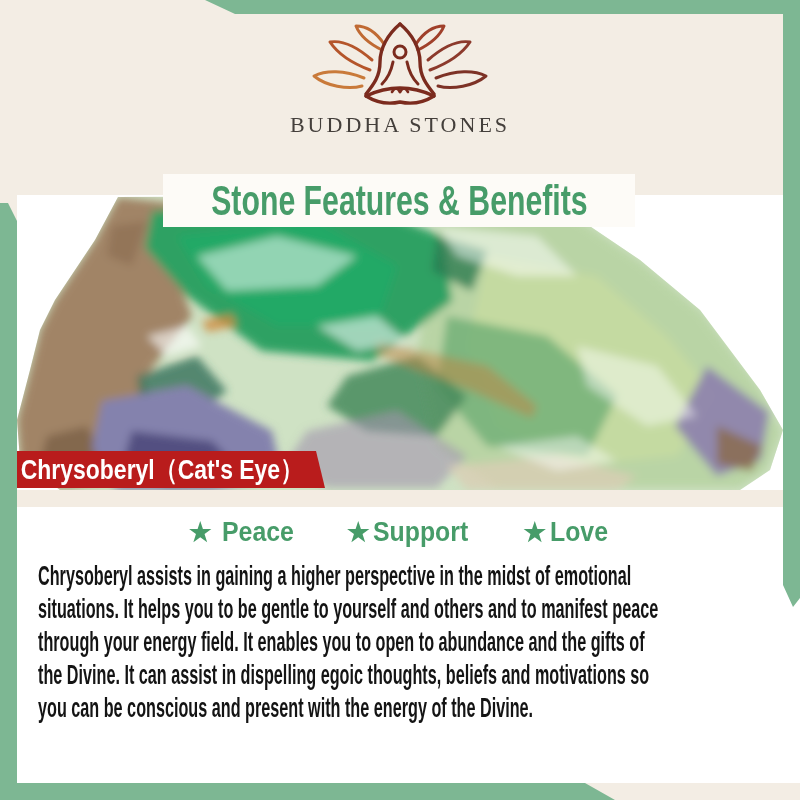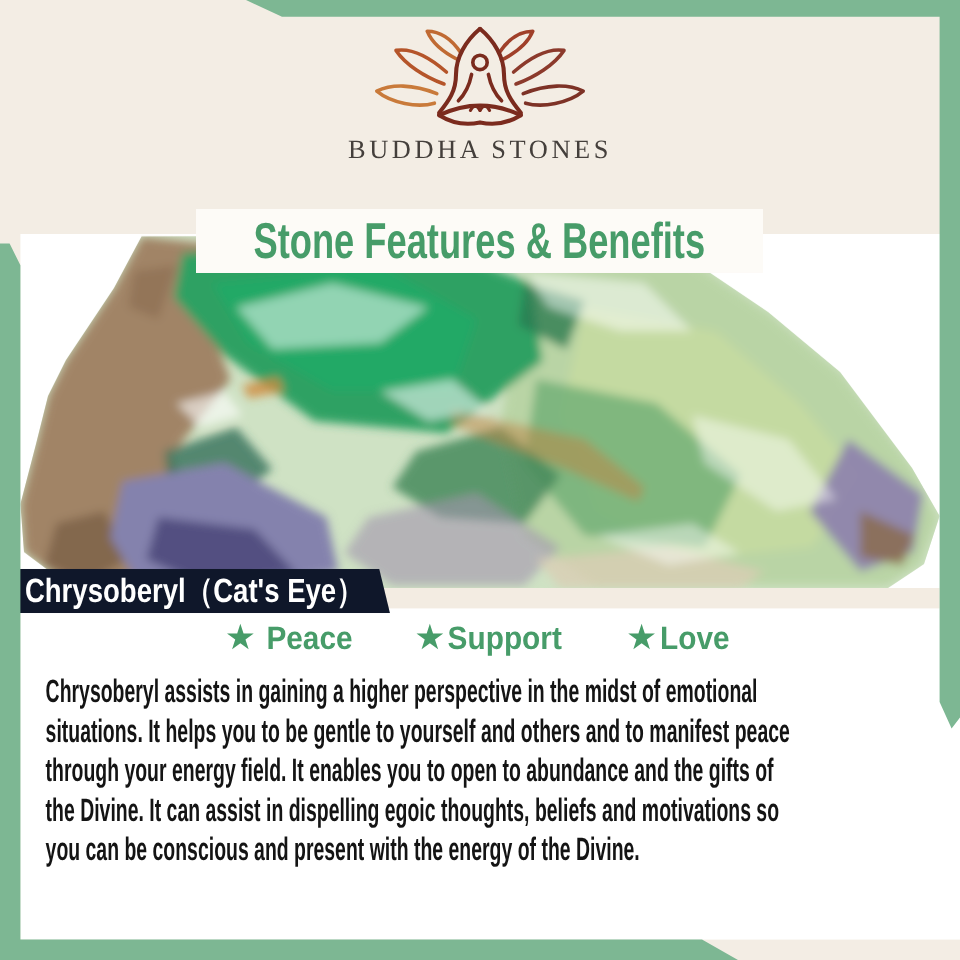--- a/index.html
+++ b/index.html
@@ -27,21 +27,21 @@
   .title-text{
     font-size:42px;font-weight:700;color:#479c69;white-space:nowrap;
     transform:scaleX(0.72);transform-origin:center;letter-spacing:0px;
   }
   
   .stone-svg{position:absolute;left:17px;top:196px;width:766px;height:294px;z-index:2;}
   
   .photo-divider{position:absolute;left:17px;top:490px;width:766px;height:17px;background:#f3ece2;z-index:3;}
   
   .stone-banner{
-    position:absolute;left:15px;top:474px;width:310px;height:37px;background:#0f172a;z-index:4;
+    position:absolute;left:15px;top:451px;width:310px;height:37px;background:#b91c1c;z-index:4;
     clip-path:polygon(0 0,301px 0,100% 100%,0 100%);
     display:flex;align-items:center;
   }
   .stone-banner-text{
     color:#ffffff;font-size:28px;font-weight:700;white-space:nowrap;padding-left:7px;
     transform:scaleX(0.82);transform-origin:left center;
   }
   
   .features{
     position:absolute;left:0;top:517px;width:800px;z-index:4;

